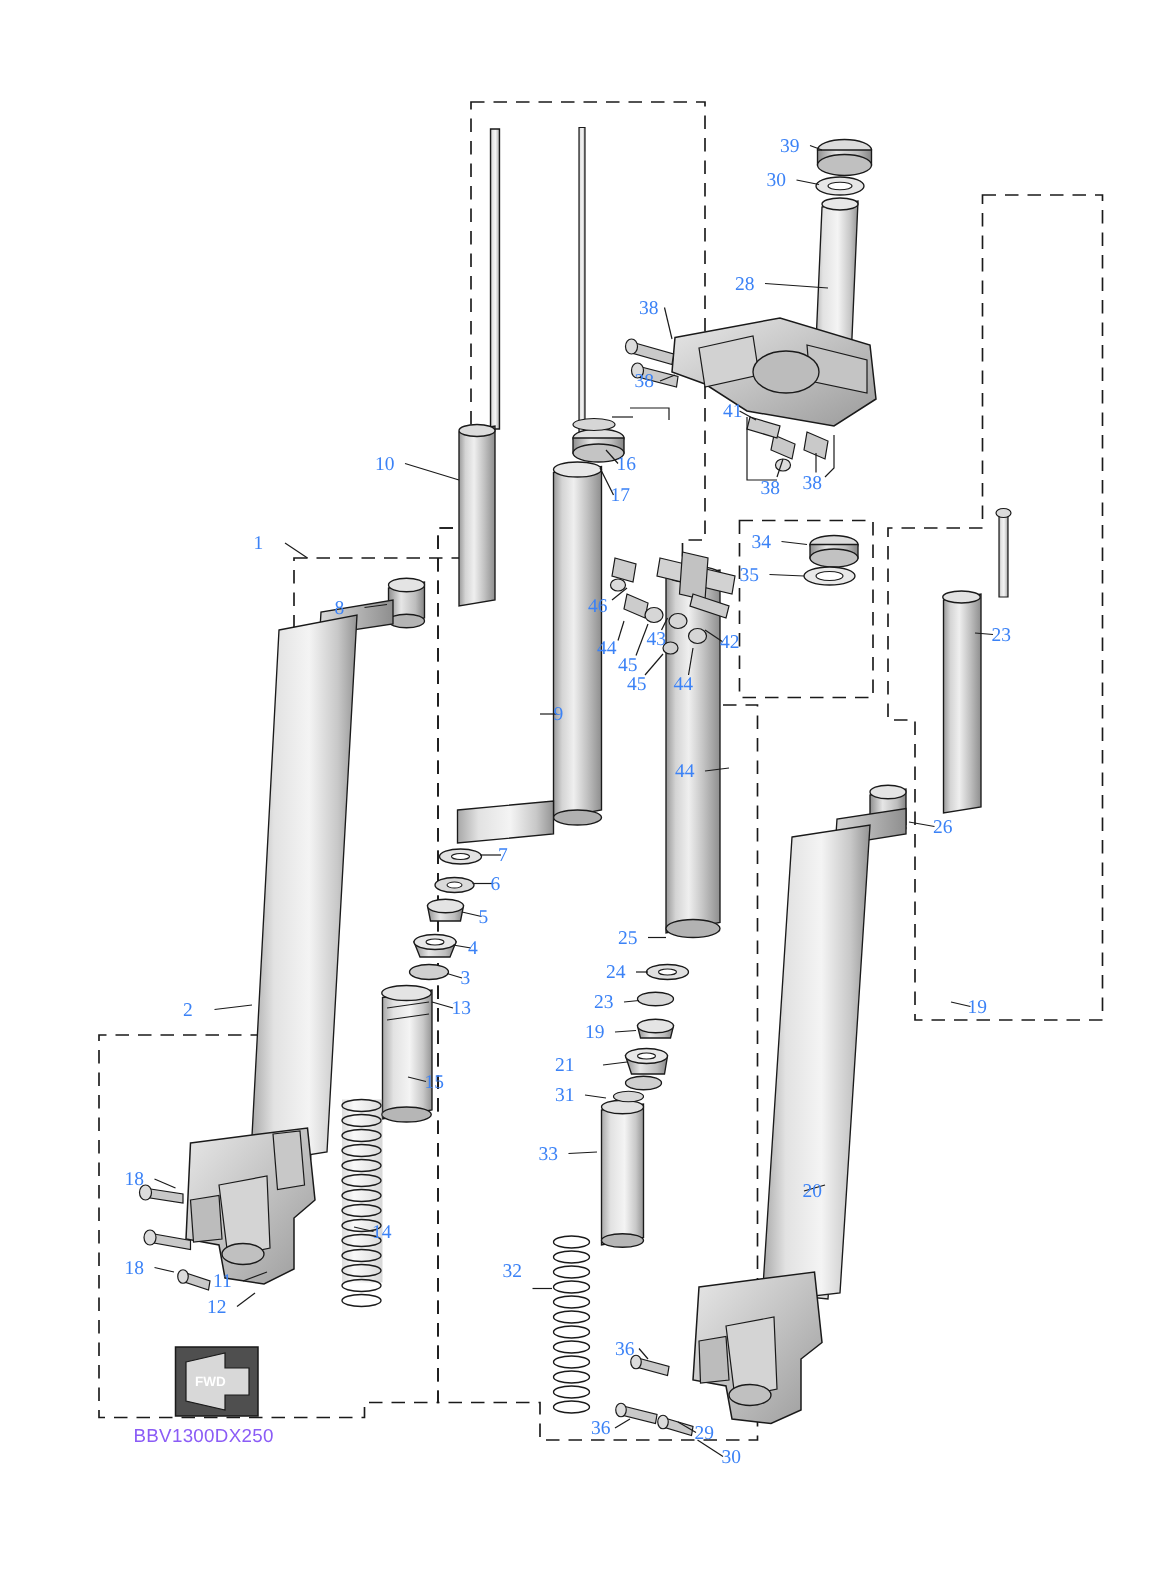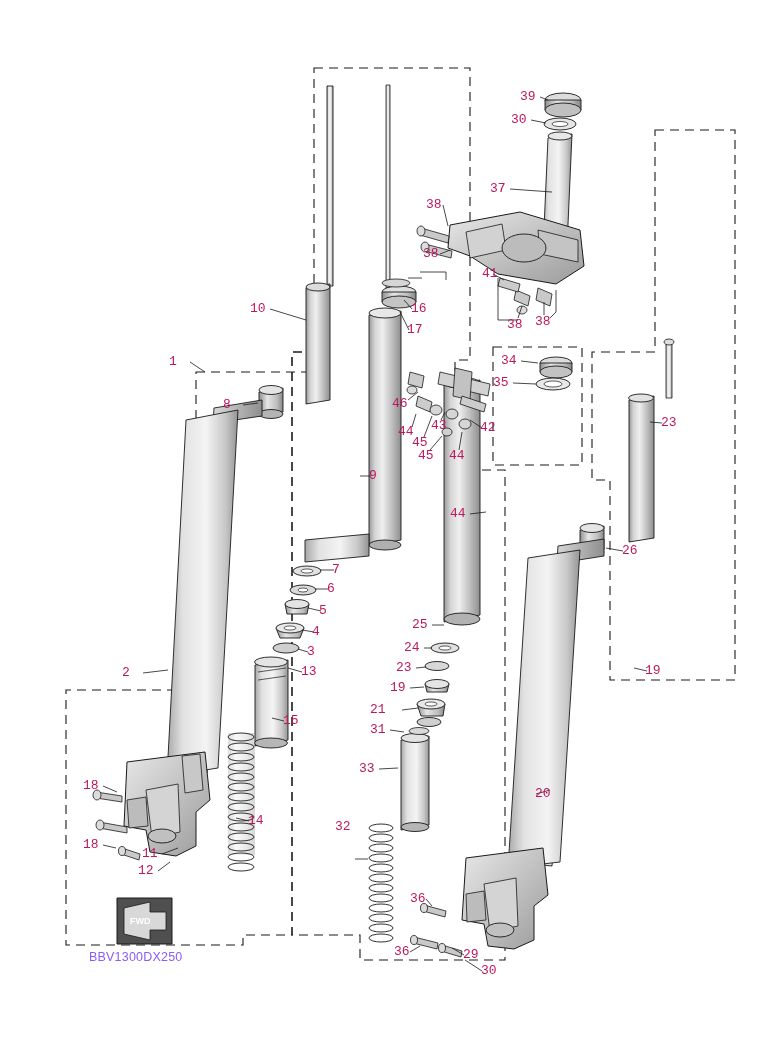--- a/index.html
+++ b/index.html
@@ -19,23 +19,23 @@
   }
   #diagram-svg {
     position: absolute;
     left: 0;
     top: 0;
     width: 770px;
     height: 1064px;
   }
   .callout {
     position: absolute;
-    font-family: Liberation Mono, monospace;
+    font-family: Liberation Serif, serif;
     font-size: 13px;
-    color: #be185d;
+    color: #3b82f6;
     white-space: nowrap;
     line-height: 1;
   }
   .partcode {
     position: absolute;
     font-family: "Liberation Sans", sans-serif;
     font-size: 12.5px;
     color: #8b5cf6;
     letter-spacing: 0.2px;
     white-space: nowrap;
@@ -404,27 +404,27 @@
   <div class="callout" style="left:390px; top:681px;">19</div>
   <div class="callout" style="left:396px; top:661px;">23</div>
   <div class="callout" style="left:404px; top:641px;">24</div>
   <div class="callout" style="left:412px; top:618px;">25</div>
   <div class="callout" style="left:622px; top:544px;">26</div>
   <div class="callout" style="left:450px; top:507px;">44</div>
   <div class="callout" style="left:661px; top:416px;">23</div>
   <div class="callout" style="left:463px; top:948px;">29</div>
   <div class="callout" style="left:481px; top:964px;">30</div>
   <div class="callout" style="left:370px; top:723px;">31</div>
-  <div class="callout" style="left:335px; top:820px;">32</div>
+  <div class="callout" style="left:335px; top:840px;">32</div>
   <div class="callout" style="left:359px; top:762px;">33</div>
   <div class="callout" style="left:501px; top:354px;">34</div>
   <div class="callout" style="left:493px; top:376px;">35</div>
   <div class="callout" style="left:410px; top:892px;">36</div>
   <div class="callout" style="left:394px; top:945px;">36</div>
-  <div class="callout" style="left:490px; top:182px;">37</div>
+  <div class="callout" style="left:490px; top:182px;">28</div>
   <div class="callout" style="left:426px; top:198px;">38</div>
   <div class="callout" style="left:423px; top:247px;">38</div>
   <div class="callout" style="left:507px; top:318px;">38</div>
   <div class="callout" style="left:535px; top:315px;">38</div>
   <div class="callout" style="left:520px; top:90px;">39</div>
   <div class="callout" style="left:511px; top:113px;">30</div>
   <div class="callout" style="left:455px; top:267px;margin-left:27px;">41</div>
   <div class="callout" style="left:480px; top:421px;">42</div>
   <div class="callout" style="left:431px; top:419px;">43</div>
   <div class="callout" style="left:398px; top:425px;">44</div>

